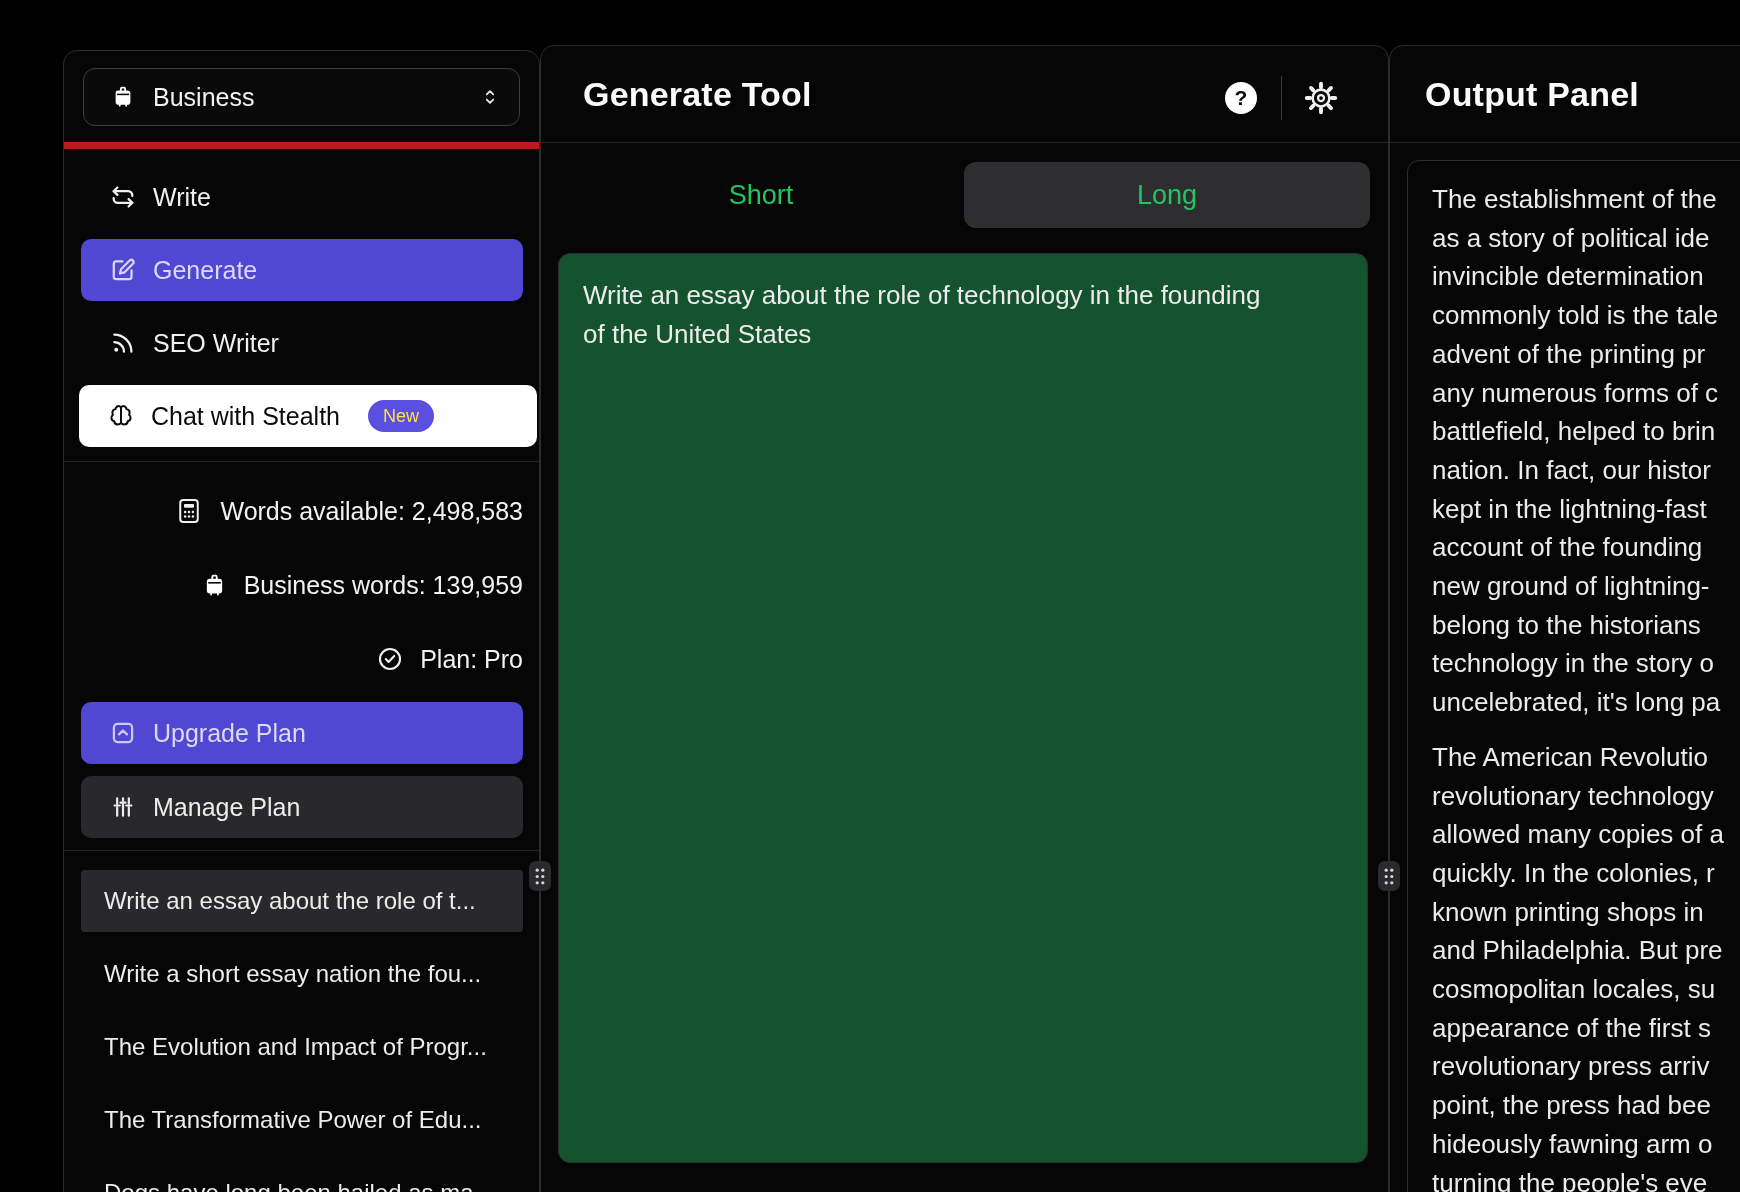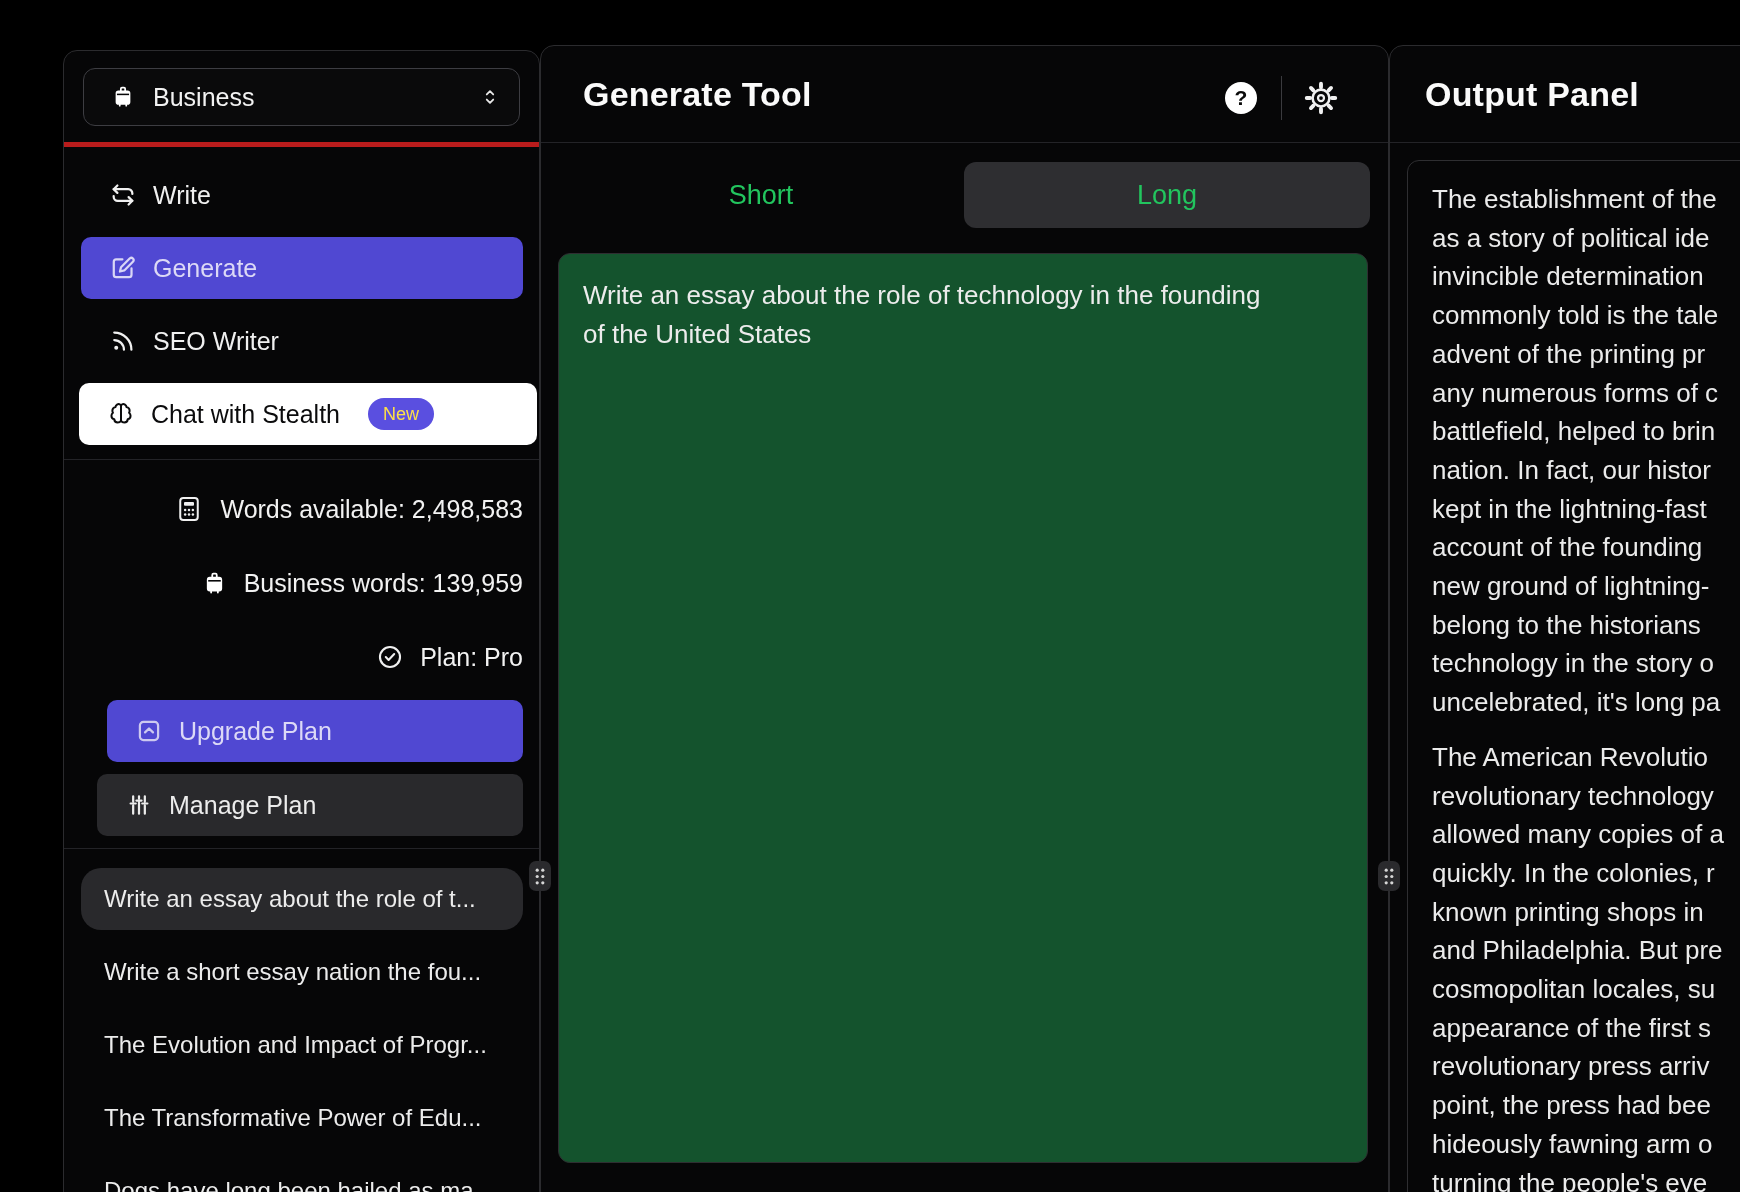--- a/index.html
+++ b/index.html
@@ -2,39 +2,39 @@
 <html><head>
 <meta charset="utf-8">
 <style>
   html,body{margin:0;padding:0;background:#000;}
   body{width:1740px;height:1192px;overflow:hidden;position:relative;
        font-family:"Liberation Sans",sans-serif;color:#f2f2f2;}
   .panel{position:absolute;background:#060607;border:1px solid #2b2b2e;border-radius:14px;box-sizing:border-box;}
 
   
   .sidebar{left:63px;top:50px;width:477px;height:1250px;}
-  .ws-sec{padding:17px 19px 16px 19px;border-bottom:5px solid #b91c1c;}
+  .ws-sec{padding:17px 19px 16px 19px;border-bottom:7px solid #b91c1c;}
   .ws-btn{width:437px;height:58px;background:#0a0a0b;border:1px solid #3d3d42;border-radius:12px;
           display:flex;align-items:center;gap:17px;padding:0 18px 0 26px;box-sizing:border-box;
           color:#f2f2f2;font-size:25px;cursor:pointer;font-family:inherit;}
   .ws-btn .chev{margin-left:auto;}
   .nav-sec{padding:17px 16px 14px 17px;border-bottom:1px solid #232327;}
   .row{height:62px;border-radius:10px;display:flex;align-items:center;gap:16px;
        padding:0 14px 0 28px;margin-bottom:11px;font-size:25px;color:#f0f0f0;cursor:pointer;box-sizing:border-box;}
-  .row:last-child{margin-bottom:0;margin-left:16px;}
+  .row:last-child{margin-bottom:0;}
   .row.primary{background:#5048d2;color:#dcd9f6;}
   .row.light{background:#fff;color:#0b0b0c;margin-left:-2px;margin-right:-14px;}
   .badge{margin-left:12px;background:#5a4fe0;color:#fde047;font-size:18px;line-height:18px;
          padding:7px 15px;border-radius:16px;font-weight:500;}
   .stats-sec{padding:18px 16px 12px 17px;border-bottom:1px solid #232327;}
   .stat{height:62px;display:flex;align-items:center;gap:16px;padding-left:28px;font-size:25px;margin-bottom:12px;justify-content:flex-end;}
   .btn-upgrade{background:#5048d2;color:#dcd9f6;}
   .btn-manage{background:#29292c;color:#ececec;}
   .hist-sec{padding:19px 16px 0 17px;}
-  .hrow{height:62px;border-radius:20px;display:flex;align-items:center;padding:0 12px 0 23px;
+  .hrow{height:62px;border-radius:4px;display:flex;align-items:center;padding:0 12px 0 23px;
         margin-bottom:11px;font-size:24px;color:#ececec;cursor:pointer;white-space:nowrap;overflow:hidden;}
   .hrow.selected{background:#29292c;}
 
   
   .handle{position:absolute;width:22px;height:30px;background:#2a2a2d;border-radius:7px;
           display:flex;align-items:center;justify-content:center;cursor:col-resize;z-index:5;}
 
   
   .gen-panel{left:540px;top:45px;width:849px;height:1250px;}
   .panel-header{height:97px;border-bottom:1px solid #232327;display:flex;align-items:center;
@@ -143,21 +143,21 @@
         </svg>
         <span>Business words: 139,959</span>
       </div>
       <div class="stat">
         <svg width="28" height="28" viewBox="0 0 24 24" fill="none" stroke="#f0f0f0" stroke-width="1.8" stroke-linecap="round" stroke-linejoin="round">
           <circle cx="12" cy="12" r="8.6"></circle>
             <path d="m8.4 12.1 2.4 2.4 4.8-5"></path>
         </svg>
         <span>Plan: Pro</span>
       </div>
-      <div class="row btn-upgrade" style="margin-bottom:12px;margin-left:26px;">
+      <div class="row btn-upgrade" style="margin-bottom:12px;">
         <svg width="28" height="28" viewBox="0 0 24 24" fill="none" stroke="#cdc9f0" stroke-width="1.9" stroke-linecap="round" stroke-linejoin="round">
           <rect x="4.2" y="4.2" width="15.6" height="15.6" rx="3"></rect>
             <path d="m8.6 13.2 3.4-3.4 3.4 3.4"></path>
         </svg>
         <span>Upgrade Plan</span>
       </div>
       <div class="row btn-manage">
         <svg width="28" height="28" viewBox="0 0 24 24" fill="none" stroke="#ececec" stroke-width="1.9" stroke-linecap="round">
           <path d="M7 4.5v4.6M7 12.5v7M4.8 10.7h4.4"></path>
           <path d="M12 4.5v2M12 10v9.5M9.8 8.2h4.4"></path>

